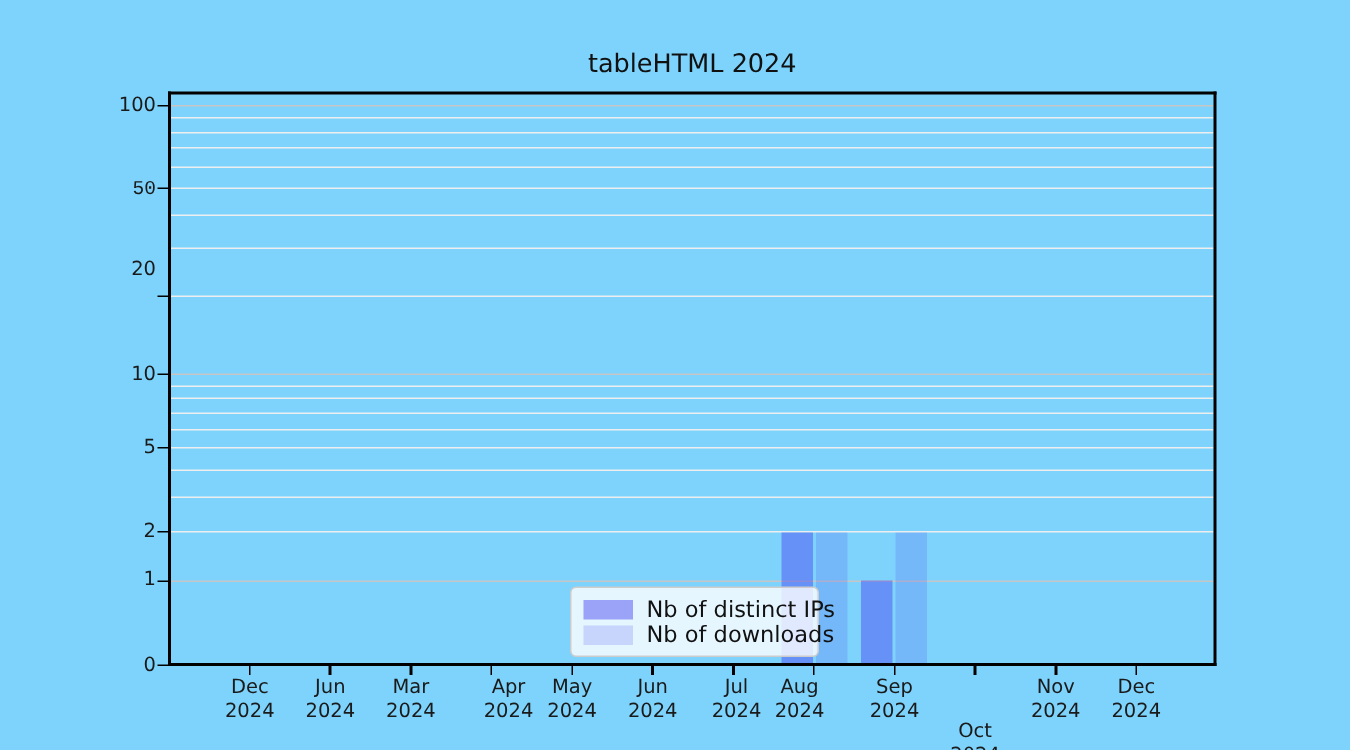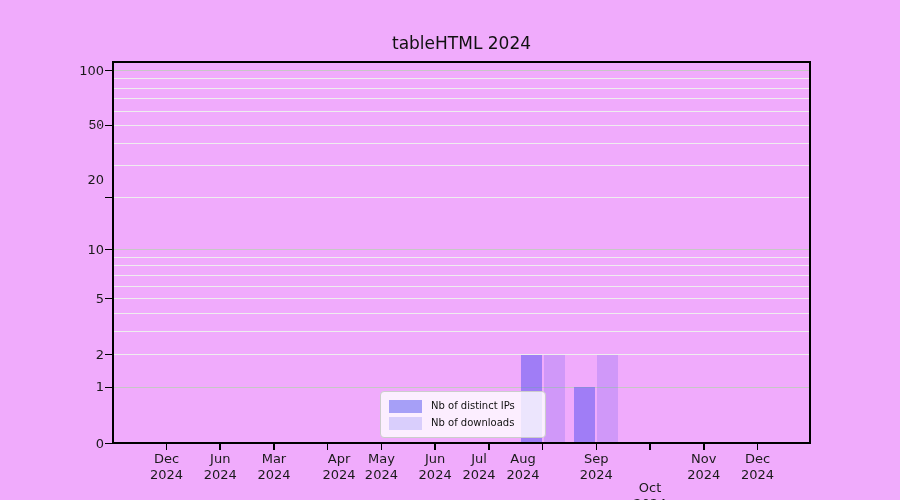--- a/index.html
+++ b/index.html
@@ -1,19 +1,19 @@
 <!DOCTYPE html>
 <html><head>
 <meta charset="utf-8">
 <style>
   html,body{margin:0;padding:0;background:#ffffff;}
   .canvas{
     position:relative;
     width:900px;height:500px;
-    background:#f0abfc;
+    background:#7dd3fc;
     font-family:"DejaVu Sans","Liberation Sans",sans-serif;
     color:#1a1a1a;
     overflow:hidden;
   }
   .chart-title{
     position:absolute;
     left:112px;top:33px;width:699px;
     text-align:center;
     font-size:17px;
     color:#111111;
@@ -46,21 +46,21 @@
     width:166px;height:47px;
     box-sizing:border-box;
     background:rgba(255,255,255,0.8);
     border:1px solid #cccccc;
     border-radius:4px;
     padding:6px 9px 6px 8px;
     display:flex;flex-direction:column;justify-content:space-between;
   }
   .legend-row{display:flex;align-items:center;gap:9px;height:16px;}
   .legend-swatch{width:33px;height:13px;flex:0 0 33px;}
-  .legend-label{font-size:10px;line-height:16px;white-space:nowrap;color:#111;}
+  .legend-label{font-size:15px;line-height:16px;white-space:nowrap;color:#111;}
 </style>
 </head>
 <body>
 
 <div class="canvas">
   <div class="chart-title">tableHTML 2024</div>
 
   <div class="plot" id="plot">
     <div id="grid-layer">
         <div class="gridline" style="top: 293.209px; background: rgb(238, 238, 238); position: absolute;"></div>
@@ -136,26 +136,26 @@
         <div class="xlabel" style="left: 229.42px;">
           <div>May</div>
           <div>2024</div>
         </div>
         <div class="xtick" style="left: 322.4px;"></div>
         <div class="xlabel" style="left: 283.15px;">
           <div>Jun</div>
           <div>2024</div>
         </div>
         <div class="xtick" style="left: 376.13px;"></div>
-        <div class="xlabel" style="left: 327px;">
+        <div class="xlabel" style="left: 339px;">
           <div>Jul</div>
           <div>2024</div>
         </div>
         <div class="xtick" style="left: 429.86px;"></div>
-        <div class="xlabel" style="left: 371px; text-align: center;">
+        <div class="xlabel" style="left: 381px; text-align: center;">
           <div>Aug</div>
           <div>2024</div>
         </div>
         <div class="xtick" style="left: 483.59px;"></div>
         <div class="xlabel" style="left: 444.34px;">
           <div>Sep</div>
           <div>2024</div>
         </div>
         <div class="xtick" style="left: 537.32px;"></div>
         <div class="xlabel" style="left: 498.07px; margin-top: 29px;">

